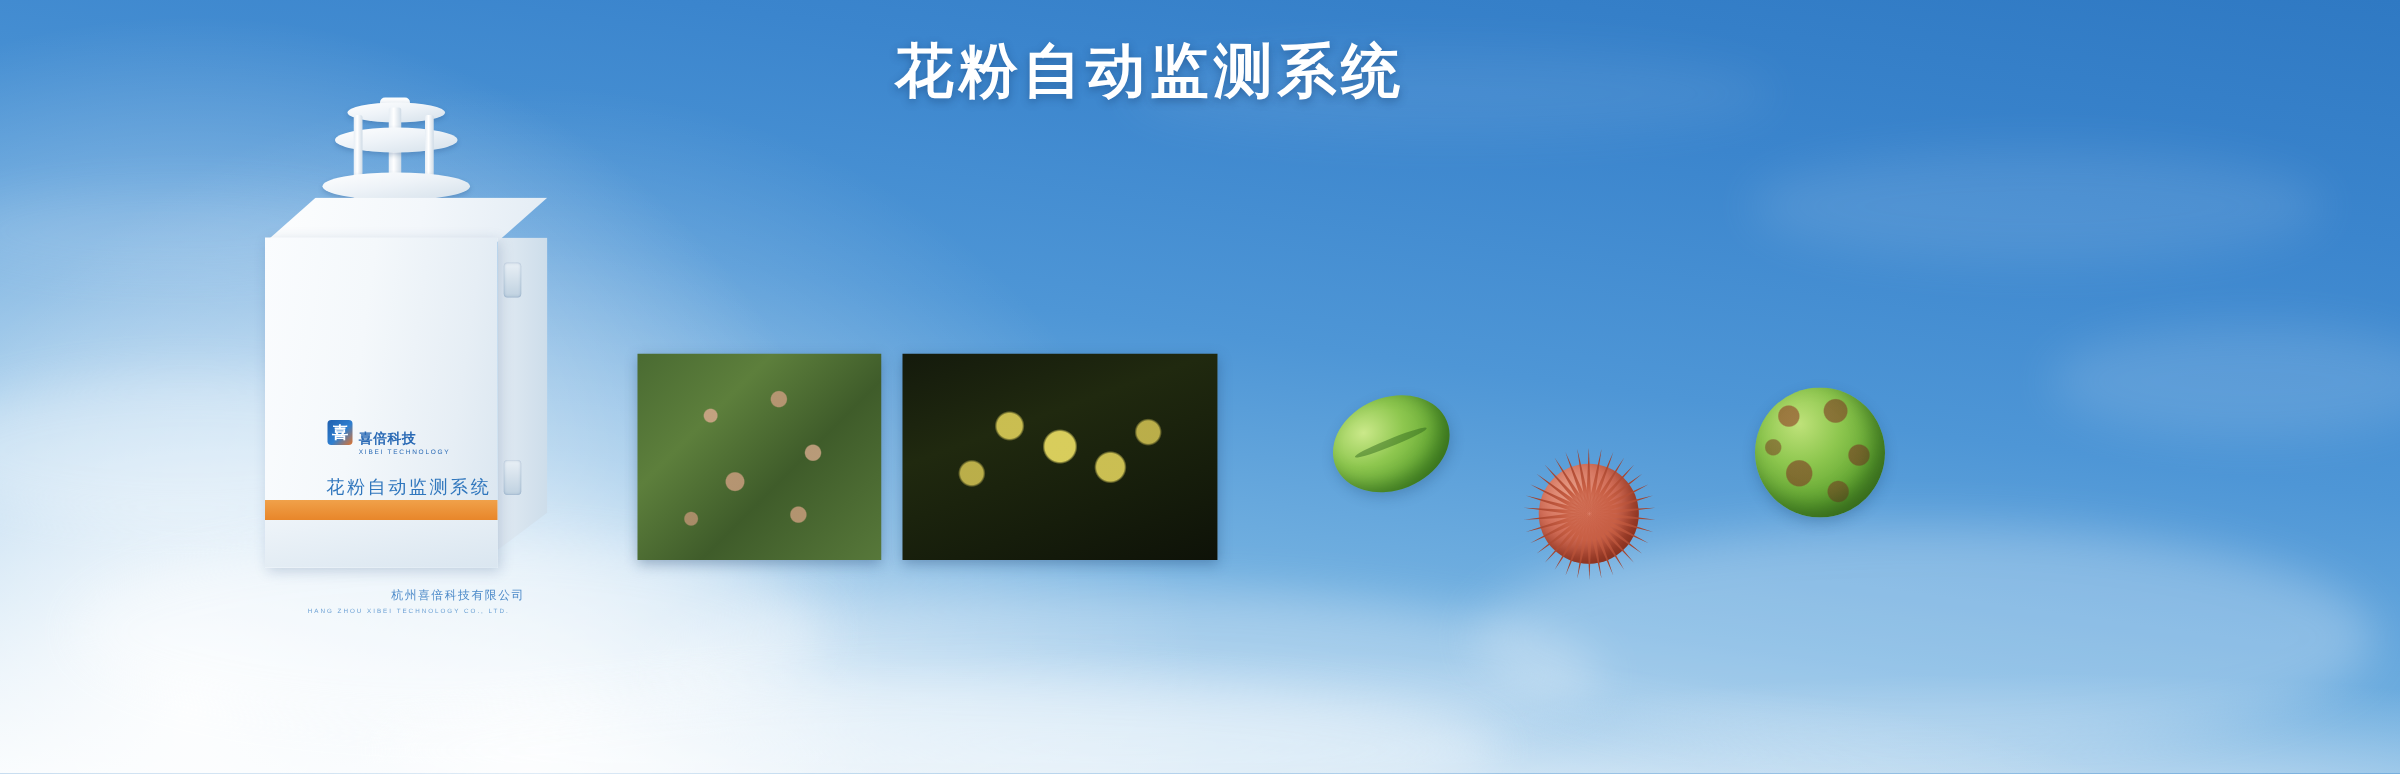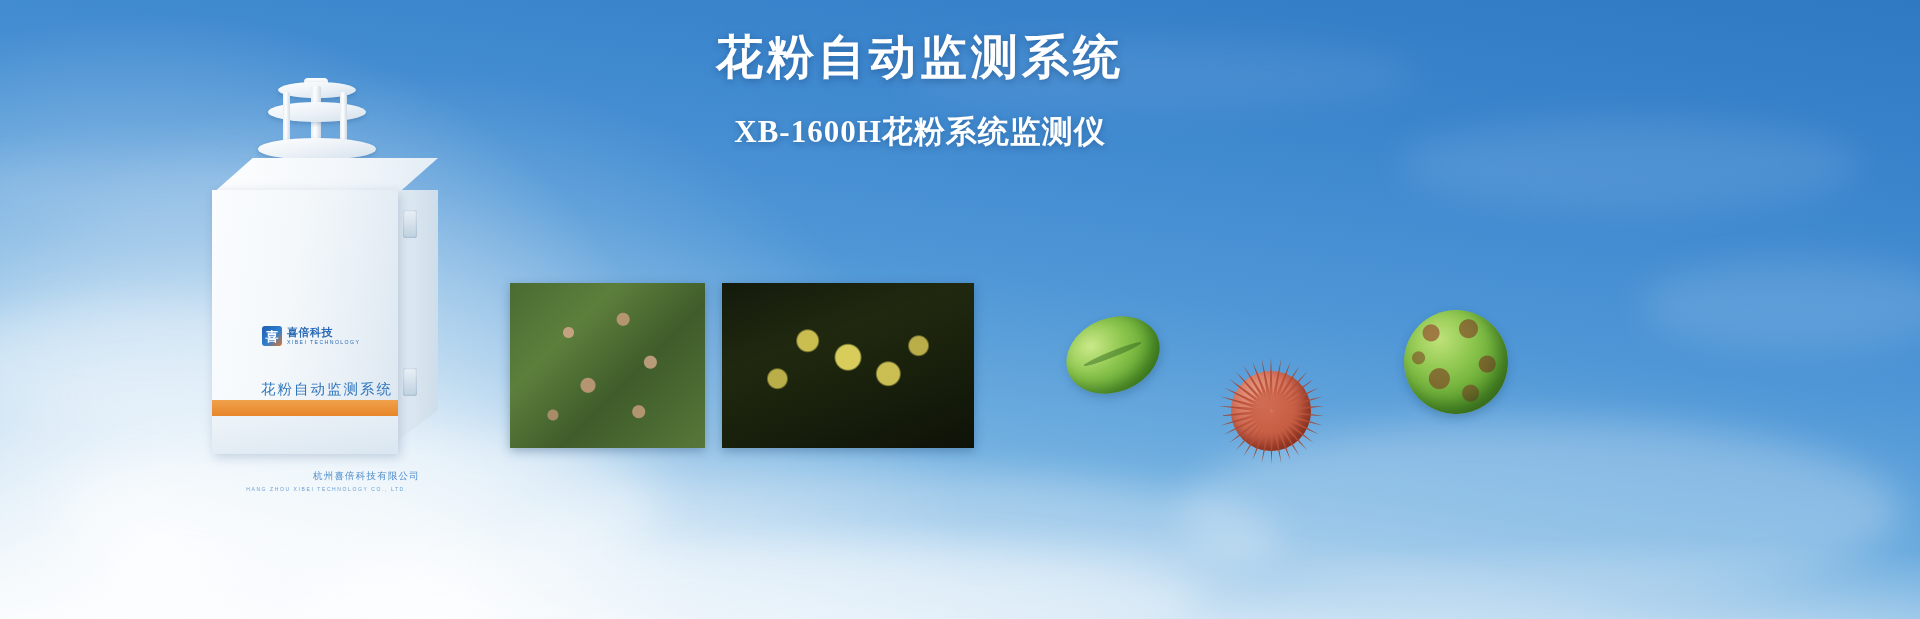--- a/index.html
+++ b/index.html
@@ -124,21 +124,21 @@
   #latch-bot { left:213px; top:290px; }
 
   
   #dev-logo { position:absolute; left:50px; top:136px; display:flex; align-items:center; gap:5px; }
   #dev-logo-mark {
     width:20px; height:20px; border-radius:3px;
     background:linear-gradient(135deg,#1f5fae 0%,#2f7fd0 55%,#e4732a 100%);
     display:flex; align-items:center; justify-content:center;
     color:#fff; font-size:13px; font-weight:bold; line-height:1;
   }
-  #dev-logo-texts { line-height:1.05; }
+  #dev-logo-texts { line-height:1.05;margin-top:20px; }
   #dev-logo-cn { font-size:11px; color:#2a6ab5; font-weight:bold; letter-spacing:.5px; }
   #dev-logo-en { font-size:5.2px; color:#2a6ab5; letter-spacing:1.4px; margin-top:2px; }
 
   #dev-line-cn {
     position:absolute; left:22px; top:190px; width:186px; text-align:center;
     font-size:14.5px; color:#2f76bd; letter-spacing:2px;
   }
   #dev-line-model {
     position:absolute; left:22px; top:228px; width:186px; text-align:center;
     font-size:17px; color:#2f76bd; letter-spacing:4px;
@@ -259,21 +259,20 @@
 
     <div id="cabinet-base"></div>
     <div id="cabinet-foot"></div>
 
     <div class="latch" id="latch-top"></div>
     <div class="latch" id="latch-bot"></div>
   </div>
 
   <div id="headline">
     <div id="title-main">花粉自动监测系统</div>
-    <div id="title-sub">XB-1600H花粉系统监测仪</div>
   </div>
 
   <div class="photo" id="photo-cypress"></div>
   <div class="photo" id="photo-catkin"></div>
 
   <div id="pollen-green-oval"></div>
 
   <div id="pollen-spiky">
     <div id="pollen-spiky-core"></div>
   <div class="spike" style="transform: rotate(0deg);"></div>

